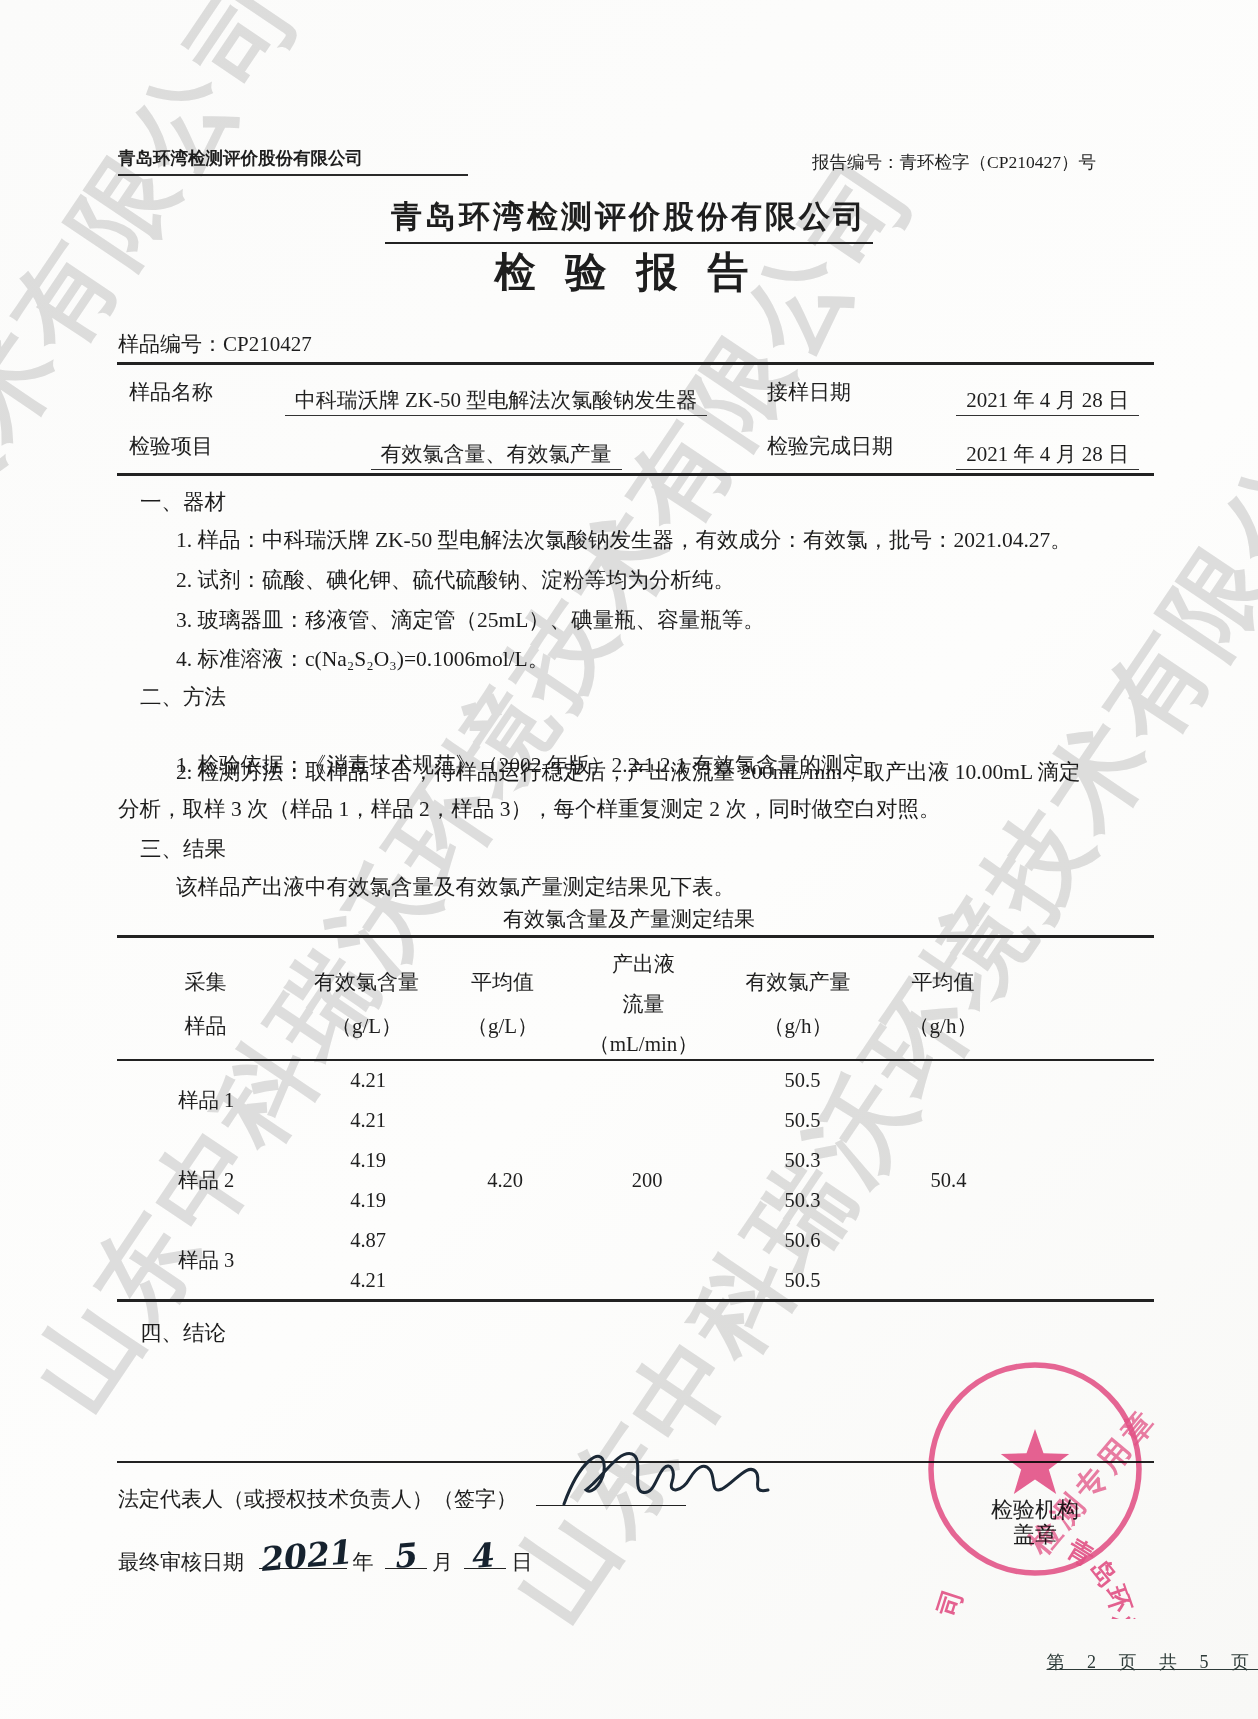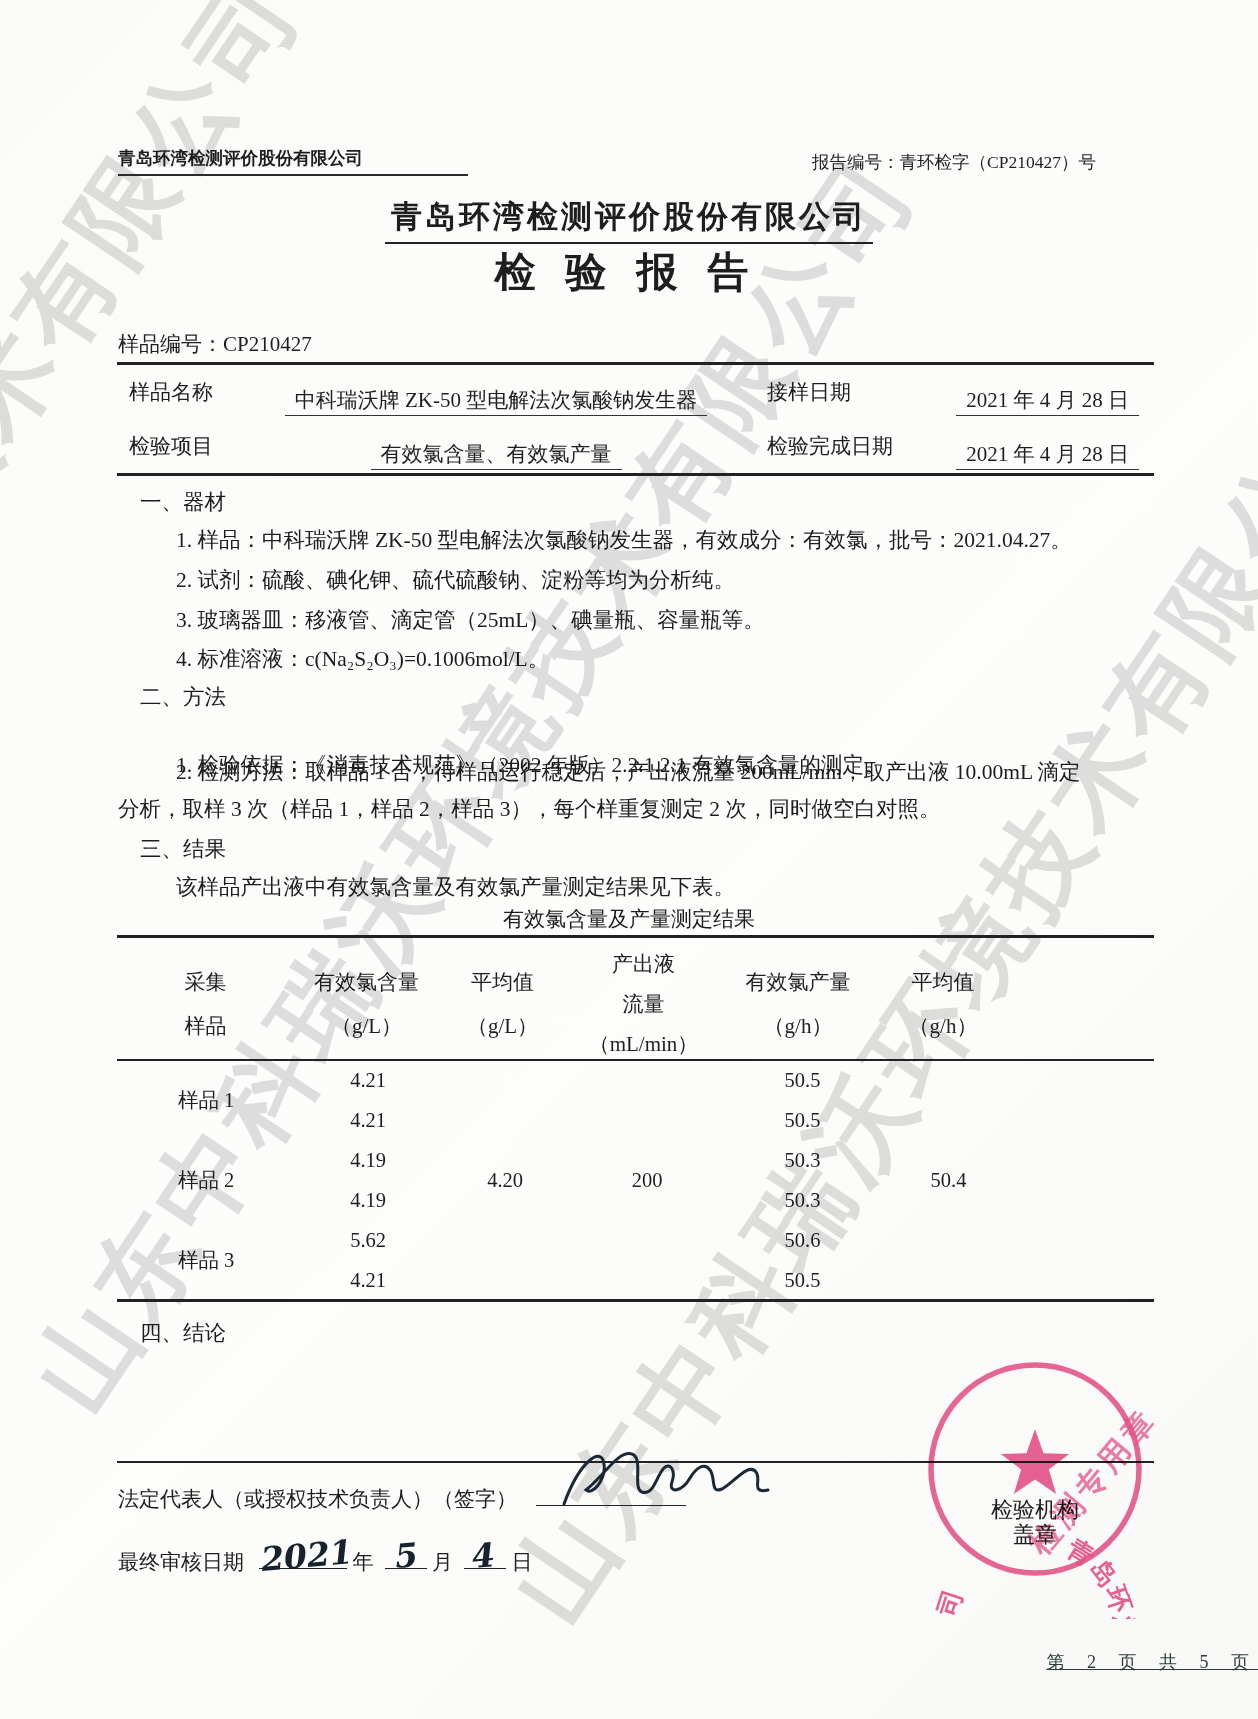--- a/index.html
+++ b/index.html
@@ -185,21 +185,21 @@
         <td rowspan="2">样品 2</td>
         <td>4.19</td>
         <td>50.3</td>
       </tr>
       <tr>
         <td>4.19</td>
         <td>50.3</td>
       </tr>
       <tr>
         <td rowspan="2">样品 3</td>
-        <td>5.62</td>
+        <td>4.87</td>
         <td>50.6</td>
       </tr>
       <tr>
         <td>4.21</td>
         <td>50.5</td>
       </tr>
     </tbody>
   </table>
 
   <div class="line" style="left:140px; top:1318px;">四、结论</div>

